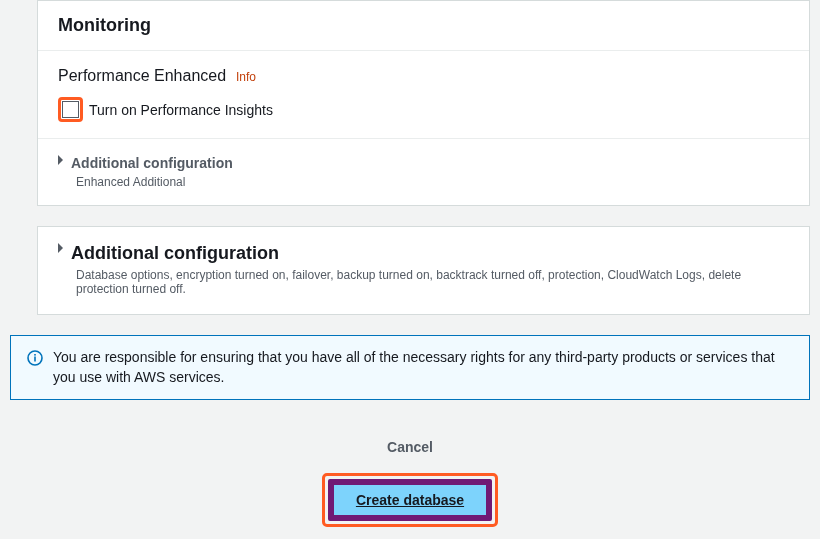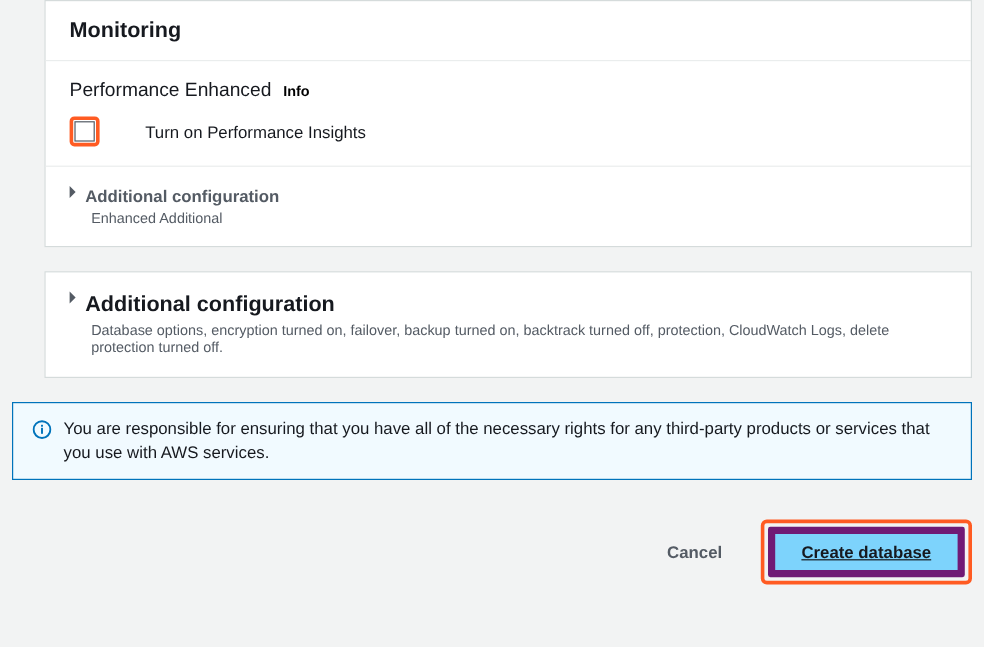--- a/index.html
+++ b/index.html
@@ -31,30 +31,29 @@
       padding: 16px 20px 16px 20px;
       border-bottom: 1px solid #eaeded;
     }
     .section:last-child { border-bottom: none; }
     .sub-title {
       font-size: 16px;
       display: inline;
       margin-right: 6px;
     }
     .info-link {
-      color: #000000;
+      color: #c2410c;
       font-size: 12px;
-      font-weight: 700;
+      font-weight: 400;
       cursor: pointer;
     }
     .checkbox-row {
       margin-top: 12px;
       display: inline-flex;
       align-items: center;
-      gap: 32px;
     }
     .highlight {
       display: inline-block;
       border: 3px solid #ff5b22;
       padding: 1px;
       border-radius: 4px;
       line-height: 0;
     }
     .cbox {
       width: 15px;
@@ -118,20 +117,21 @@
     .notice-text {
       font-size: 14px;
       color: #16191f;
       line-height: 1.4;
     }
     .actions {
       display: flex;
       justify-content: flex-end;
       align-items: center;
       gap: 12px;
+      flex-direction: column;
     }
     .btn {
       padding: 6px 20px;
       font-weight: 700;
       font-size: 14px;
       cursor: pointer;
       border-radius: 2px;
     }
     .btn-link {
       background: transparent;

